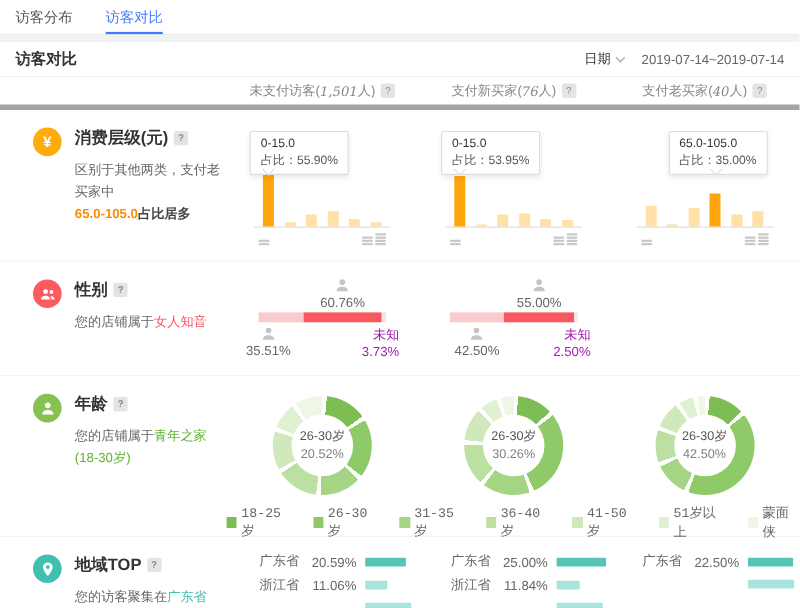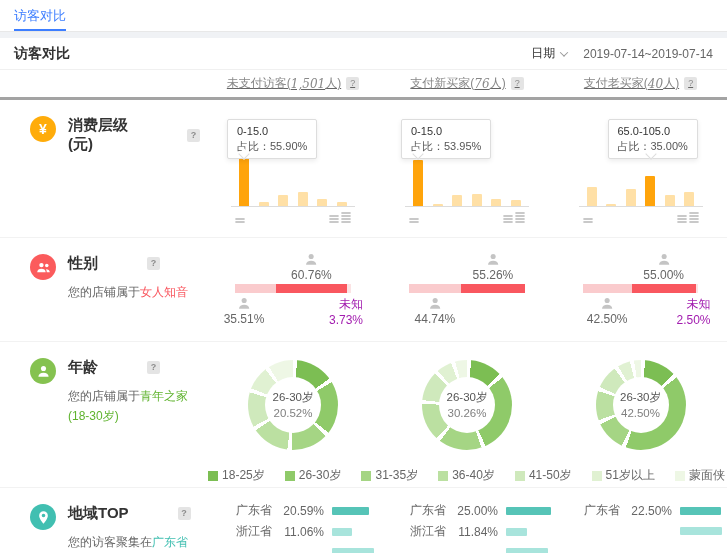--- a/index.html
+++ b/index.html
@@ -16,31 +16,31 @@
   .panel-header { height:32px; display:flex; align-items:center; padding:0 14px; border-bottom:1px solid #f0f0f0; }
   .panel-title { font-size:14px; font-weight:bold; color:#333; }
   .ph-right { margin-left:auto; display:flex; align-items:center; gap:16px; }
   .date-filter { color:#333; cursor:pointer; display:flex; align-items:center; }
   .caret { display:inline-block; width:6px; height:6px; border-right:1px solid #999; border-bottom:1px solid #999; transform:rotate(45deg) translate(-1px,-1px); margin-left:6px; }
   .date-value { color:#666; }
 
   .grid4 { display:grid; grid-template-columns:206px 174px 174px 173px; }
 
   
-  .colheads { height:30px; border-bottom:3px solid #a3a3a3;text-decoration:underline; }
+  .colheads { height:30px; border-bottom:5px solid #a3a3a3; }
   .colhead { display:flex; align-items:center; justify-content:center; color:#888; }
   .colhead .num { font-family:"DejaVu Serif","Liberation Serif",serif; font-style:italic; }
   .help { display:inline-block; width:13px; height:13px; line-height:13px; text-align:center; background:#e4e4e4; color:#8c8c8c; font-size:9px; border-radius:2px; margin-left:5px; cursor:pointer; flex:none; }
 
   
   .section { border-bottom:1px solid #f2f2f2; }
   .info { display:flex; gap:12px; padding:16px 6px 0 30px; }
   .info-icon { width:26px; height:26px; border-radius:50%; flex:none; display:flex; align-items:center; justify-content:center; color:#fff; font-weight:bold; font-size:14px; }
   .info-icon svg { width:15px; height:15px; fill:#fff; }
-  .info-title { font-size:15px; font-weight:bold; color:#333; display:flex; align-items:center;gap:44px; }
+  .info-title { font-size:15px; font-weight:bold; color:#333; display:flex; align-items:center; }
   .info-desc { margin-top:9px; font-size:12px; color:#666; line-height:20px; }
   .hl-orange { color:#ff8a00; font-weight:bold; }
   .desc-tail { color:#444; font-weight:bold; }
   .hl-red { color:#f9575f; }
   .hl-green { color:#5fb32e; }
   .hl-teal { color:#41bfb1; }
 
   
   .sec-cons { height:138px; }
   .cell { position:relative; }
@@ -66,39 +66,40 @@
   .g-male { top:58px; }
   .g-unknown { position:absolute; right:-12px; top:58px; text-align:right; color:#a21caf; line-height:16px; }
 
   
   .sec-age { height:146px; }
   .sec-age .info { grid-row:1 / 3; }
   .donut-wrap { position:relative; width:90px; height:90px; margin:18px auto 0; cursor:pointer; }
   .donut { width:90px; height:90px; border-radius:50%; }
   .donut-hole { position:absolute; inset:17px; background:#fff; border-radius:50%; display:flex; flex-direction:column; align-items:center; justify-content:center; font-size:11.5px; line-height:16px; color:#555; }
   .donut-hole .val { color:#808080; }
-  .legend { grid-column:2 / 5; display:flex; justify-content:center; align-items:center; gap:20px; margin-top:8px; color:#666; }
+  .legend { grid-column:2 / 5; display:flex; justify-content:center; align-items:center; gap:20px; margin-top:8px; color:#666;font-family:Liberation Mono, monospace; }
   .legend-item { display:flex; align-items:center; gap:4px; }
   .legend-swatch { width:10px; height:10px; display:inline-block; }
 
   
   .sec-region { height:65px; border-bottom:none; }
   .region-list { padding-top:12px; }
   .region-row { display:flex; align-items:center; height:21px; padding-left:30px; }
   .region-name { width:46px; color:#666; }
   .region-pct { width:50px; text-align:right; padding-right:8px; color:#666; }
   .region-bar { height:8px; border-radius:1px; }
   .region-partial { height:8px; width:42px; margin-left:126px; margin-top:6px; border-radius:1px; }
 </style>
 </head>
 <body>
 
 <div class="app">
 
   <div class="tabbar">
+    <div class="tab">访客分布</div>
     <div class="tab active">访客对比</div>
   </div>
   <div class="gapstrip"></div>
 
   <div class="panel-header">
     <div class="panel-title">访客对比</div>
     <div class="ph-right">
       <span class="date-filter">
         <span>日期</span>
         <span class="caret"></span>
@@ -131,20 +132,24 @@
 
   <div class="grid4 section sec-cons">
     <div class="info">
       <div class="info-icon" style="background: rgb(255, 172, 10);">
           <span>¥</span>
         </div>
       <div>
         <div class="info-title">
           <span>消费层级(元)</span>
           <span class="help">?</span>
+        </div>
+        <div class="info-desc">
+          <span>区别于其他两类，支付老买家中</span><br>
+          <span class="hl-orange">65.0-105.0</span><span class="desc-tail">占比居多</span>
         </div>
       </div>
     </div>
 
     <div class="cell">
       <div class="cons-chart">
         <div class="tooltip" style="left: -4px;">
           <div class="tip-range">0-15.0</div>
           <div class="tip-share">占比：55.90%</div>
         </div>
@@ -302,44 +307,20 @@
             </svg>
           <div>35.51%</div>
         </div>
         <div class="g-unknown">
           <div>未知</div>
           <div>3.73%</div>
         </div>
       </div>
     </div>
 
-    <div class="cell">
-      <div class="gender-chart">
-        <div class="g-label g-female" style="left: 83.9492px; transform: translateX(-50%);">
-          <svg viewBox="0 0 20 20">
-              <circle cx="10" cy="6" r="3.4"></circle>
-              <path d="M3.2 17c0-3.6 3-5.4 6.8-5.4s6.8 1.8 6.8 5.4z"></path>
-            </svg>
-          <div>55.26%</div>
-        </div>
-        <div class="gender-bar">
-          <div class="seg-male" style="width: 44.74%; background: rgb(250, 203, 205);"></div>
-          <div class="seg-female" style="width: 55.26%; background: rgb(249, 87, 95);"></div>
-          <div class="seg-unknown" style="width: 0%; background: rgb(251, 227, 228);"></div>
-        </div>
-        <div class="g-label g-male" style="left: 25.9492px; transform: translateX(-50%);">
-          <svg viewBox="0 0 20 20">
-              <circle cx="10" cy="6" r="3.4"></circle>
-              <path d="M3.2 17c0-3.6 3-5.4 6.8-5.4s6.8 1.8 6.8 5.4z"></path>
-            </svg>
-          <div>44.74%</div>
-        </div>
-
-      </div>
-    </div>
 
     <div class="cell">
       <div class="gender-chart">
         <div class="g-label g-female" style="left: 81.2px; transform: translateX(-50%);">
           <svg viewBox="0 0 20 20">
               <circle cx="10" cy="6" r="3.4"></circle>
               <path d="M3.2 17c0-3.6 3-5.4 6.8-5.4s6.8 1.8 6.8 5.4z"></path>
             </svg>
           <div>55.00%</div>
         </div>

